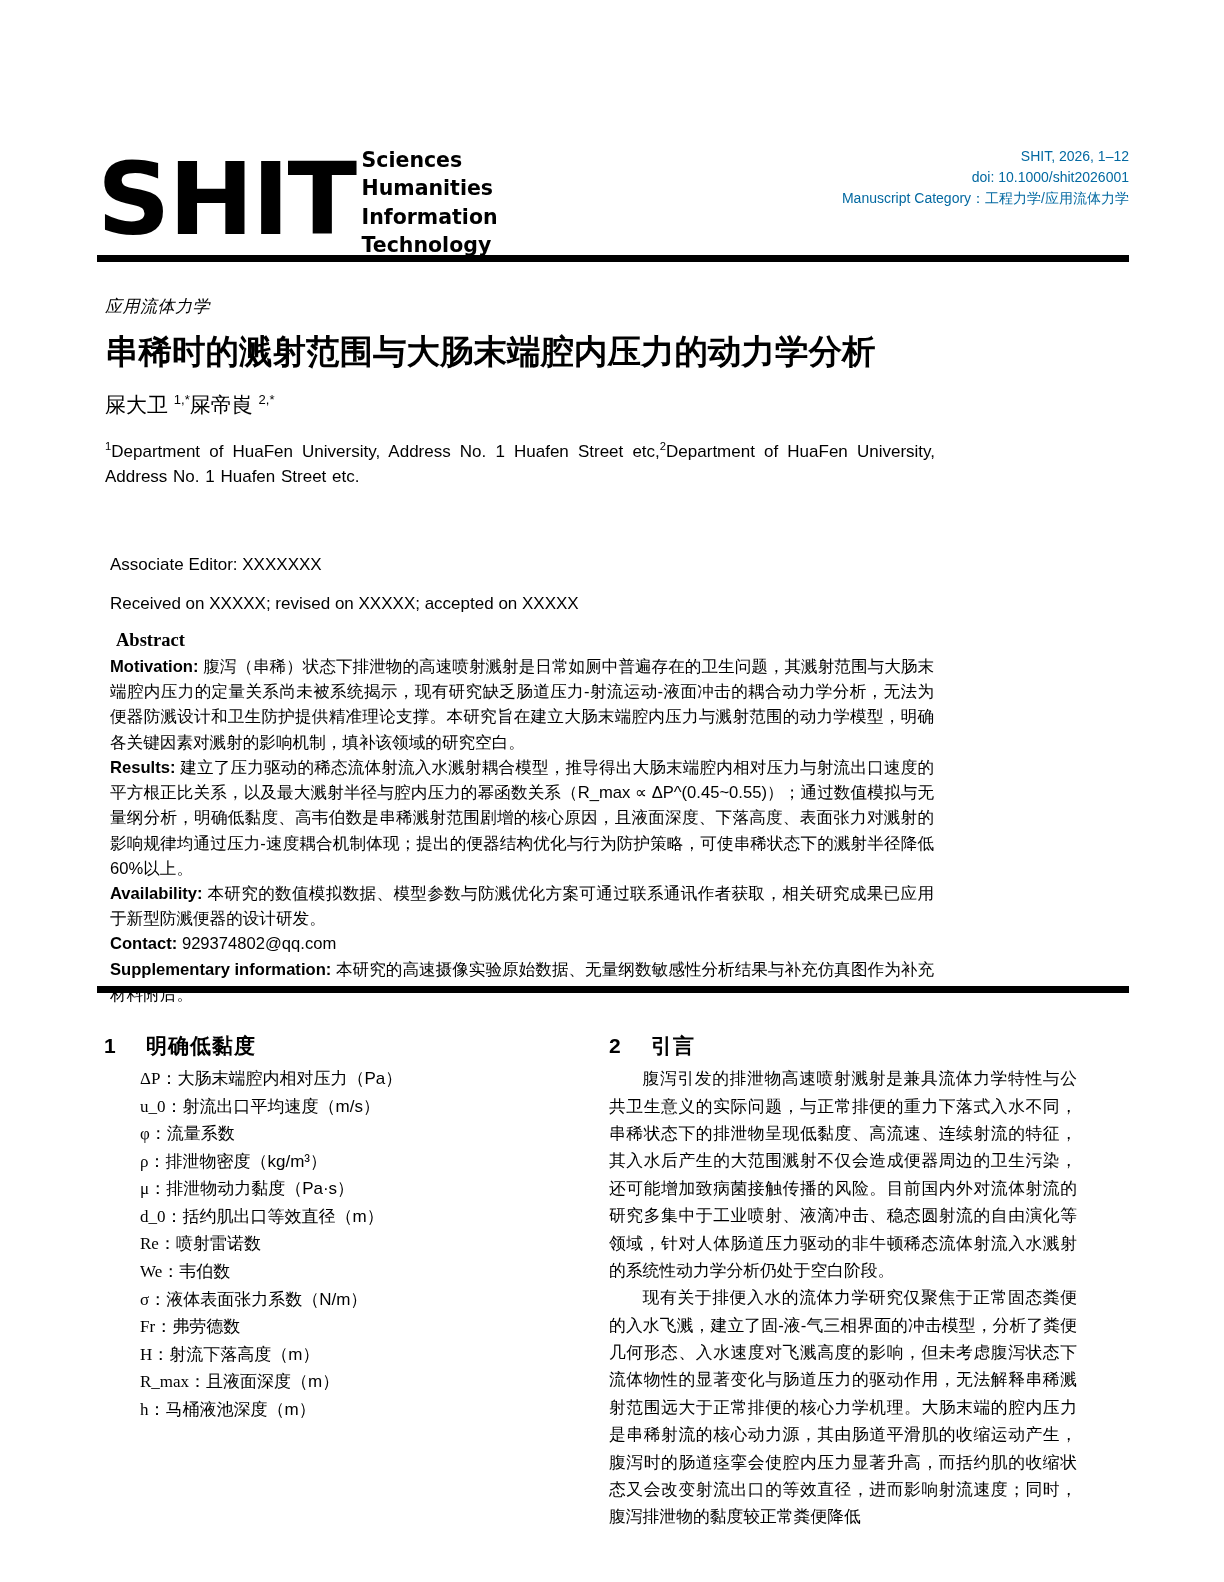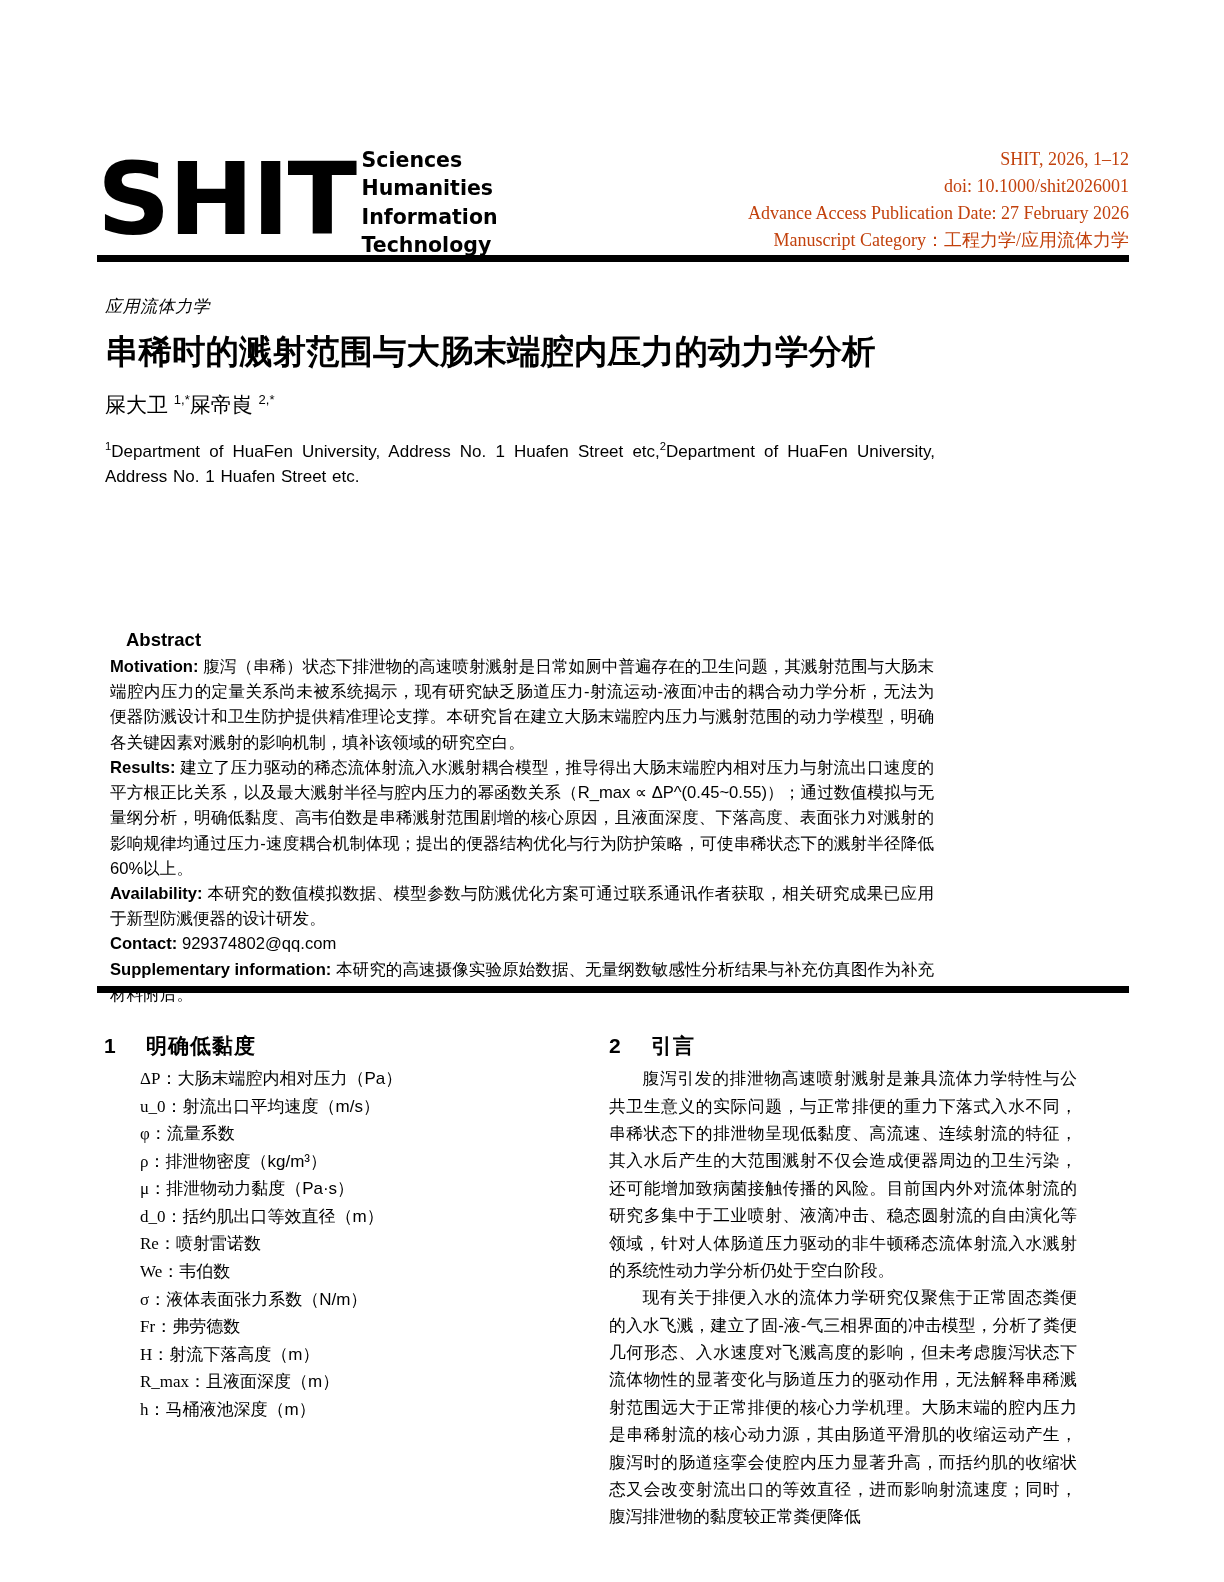--- a/index.html
+++ b/index.html
@@ -55,24 +55,24 @@
     line-height: 1.38;
     color: #000;
   }
   .logo-words div { white-space: nowrap; }
 
   .journal-meta {
     position: absolute;
     right: 0;
     top: 6px;
     text-align: right;
-    font-family: Liberation Serif, serif;
-    font-size: 18px;
+    font-family: Liberation Sans, sans-serif;
+    font-size: 14px;
     line-height: 1.5;
-    color: #c2410c;
+    color: #0369a1;
   }
   .journal-meta div { white-space: nowrap; }
 
   .rule-thick {
     position: absolute;
     left: 97px;
     width: 1032px;
     height: 7px;
     background: #000;
   }
@@ -141,22 +141,23 @@
     width: 824px;
     font-family: "Liberation Sans", sans-serif;
     font-size: 16.6px;
     line-height: 1.52;
     text-align: justify;
     text-justify: inter-ideograph;
   }
   .abstract h2 {
     font-size: 18.5px;
     font-weight: 700;
-    margin: 0 0 2px 16px;
+    margin: 0 0 2px 6px;
     line-height: 1.3;
+    font-family: Liberation Serif, serif;
   }
   .abstract p {
     margin: 0;
     text-align: justify;
   }
   .abstract .lbl {
     font-weight: 700;
   }
   .abs-formula {
     font-family: "Liberation Sans", sans-serif;
@@ -227,34 +228,37 @@
       <div class="logo-words">
         <div>Sciences</div>
         <div>Humanities</div>
         <div>Information</div>
         <div>Technology</div>
       </div>
     </div>
     <div class="journal-meta">
       <div>SHIT, 2026, 1–12</div>
       <div>doi: 10.1000/shit2026001</div>
-      <div>Advance Access Publication Date: 27 February 2026</div>
       <div>Manuscript Category：工程力学/应用流体力学</div>
     </div>
   </div>
 
   <div class="rule-thick" id="rule-top"></div>
 
   <div class="title-block">
     <div class="kicker">应用流体力学</div>
     <h1 class="article-title">串稀时的溅射范围与大肠末端腔内压力的动力学分析</h1>
     <div class="authors">屎大卫 <sup>1,*</sup>屎帝崀 <sup>2,*</sup></div>
     <p class="affiliation"><sup>1</sup>Department of HuaFen University, Address  No. 1 Huafen Street  etc,<sup>2</sup>Department of HuaFen University, Address  No. 1 Huafen Street  etc.</p>
   </div>
 
+  <div class="editor-block">
+    <p>Associate Editor: XXXXXXX</p>
+    <p>Received on XXXXX; revised on XXXXX; accepted on XXXXX</p>
+  </div>
 
   <div class="abstract">
     <h2>Abstract</h2>
     <p><span class="lbl">Motivation:</span><span> 腹泻（串稀）状态下排泄物的高速喷射溅射是日常如厕中普遍存在的卫生问题，其溅射范围与大肠末端腔内压力的定量关系尚未被系统揭示，现有研究缺乏肠道压力-射流运动-液面冲击的耦合动力学分析，无法为便器防溅设计和卫生防护提供精准理论支撑。本研究旨在建立大肠末端腔内压力与溅射范围的动力学模型，明确各关键因素对溅射的影响机制，填补该领域的研究空白。</span></p>
     <p><span class="lbl">Results:</span><span class="abs-formula"> 建立了压力驱动的稀态流体射流入水溅射耦合模型，推导得出大肠末端腔内相对压力与射流出口速度的平方根正比关系，以及最大溅射半径与腔内压力的幂函数关系（R_max ∝ ΔP^(0.45~0.55)）；通过数值模拟与无量纲分析，明确低黏度、高韦伯数是串稀溅射范围剧增的核心原因，且液面深度、下落高度、表面张力对溅射的影响规律均通过压力-速度耦合机制体现；提出的便器结构优化与行为防护策略，可使串稀状态下的溅射半径降低 60%以上。</span></p>
     <p><span class="lbl">Availability:</span><span> 本研究的数值模拟数据、模型参数与防溅优化方案可通过联系通讯作者获取，相关研究成果已应用于新型防溅便器的设计研发。</span></p>
     <p><span class="lbl">Contact:</span><span> 929374802@qq.com</span></p>
     <p><span class="lbl">Supplementary information:</span><span> 本研究的高速摄像实验原始数据、无量纲数敏感性分析结果与补充仿真图作为补充材料附后。</span></p>
   </div>
 

